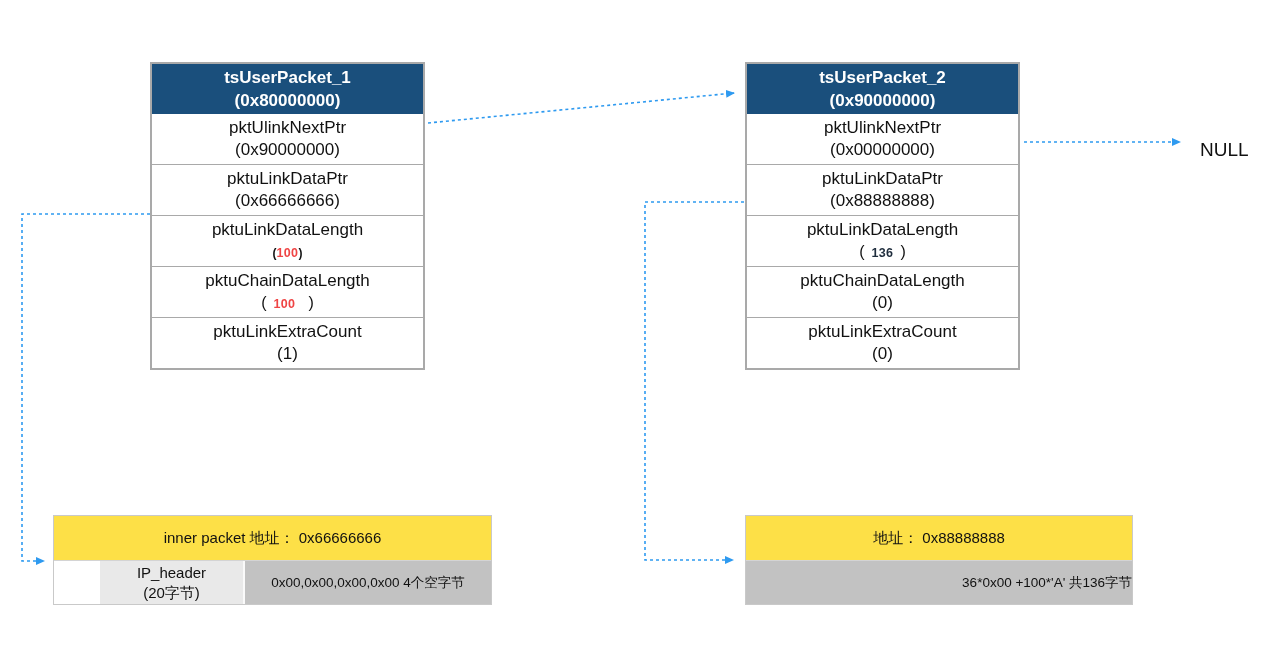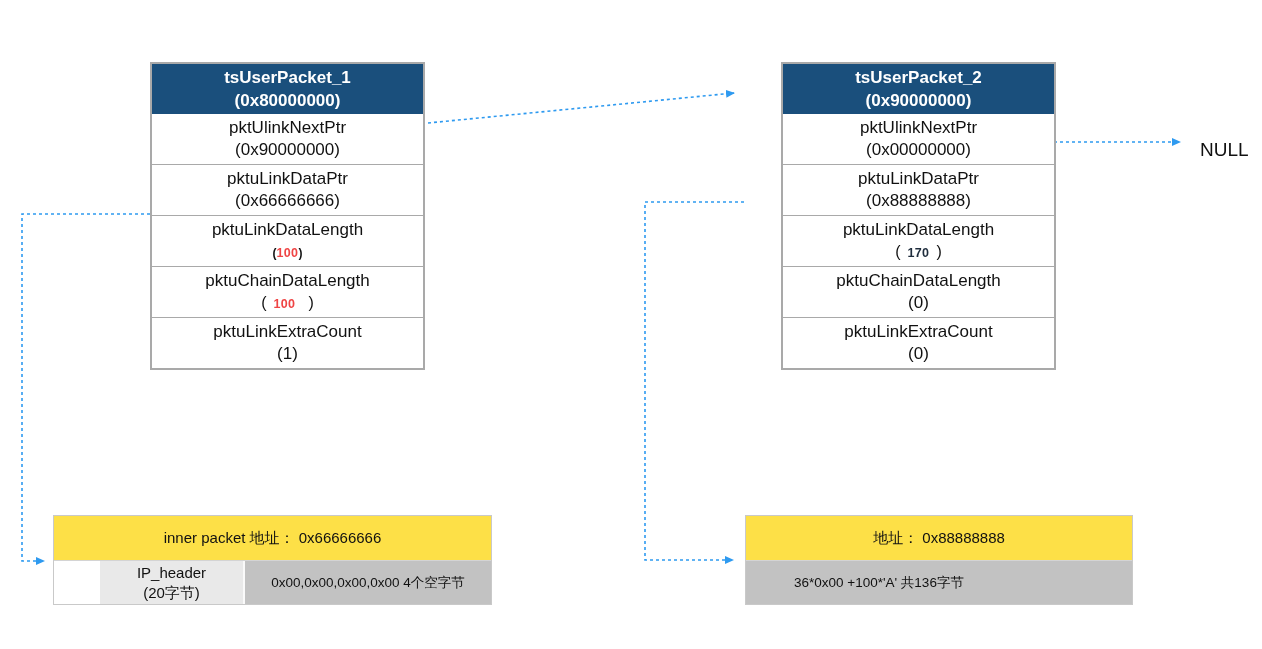--- a/index.html
+++ b/index.html
@@ -49,21 +49,21 @@
   .buf-bottom{height:43px;display:flex;}
   .cell-light{
     width:145px;background:#e9e9e9;border-right:2px solid #fafafa;
     display:flex;flex-direction:column;justify-content:center;align-items:center;
     font-size:15px;line-height:1.3;box-sizing:border-box;margin-left:46px;
   }
   .cell-dark{
     flex:1;background:#c2c2c2;display:flex;align-items:center;
     justify-content:center;font-size:13.5px;
   }
-  .cell-dark.left{justify-content:flex-start;padding-left:48px;}
+  .cell-dark.left{justify-content:flex-end;padding-left:48px;}
 
   .null-label{
     position:absolute;font-size:19px;color:#111;white-space:nowrap;
   }
 </style>
 </head>
 <body>
 
 <div class="canvas">
 
@@ -103,37 +103,37 @@
       <div class="fv">
         <span class="paren-lg sp-r">(</span><span class="num red">100</span><span class="paren-lg sp-l">)</span>
       </div>
     </div>
     <div class="pkt-row">
       <div class="fl">pktuLinkExtraCount</div>
       <div class="fv">(1)</div>
     </div>
   </div>
 
-  <div class="packet" style="left:745px;top:62px;margin-left:36px;">
+  <div class="packet" style="left:745px;top:62px;">
     <div class="pkt-header">
       <div>tsUserPacket_2</div>
       <div>(0x90000000)</div>
     </div>
     <div class="pkt-row" style="border-top:none;">
       <div class="fl">pktUlinkNextPtr</div>
       <div class="fv">(0x00000000)</div>
     </div>
     <div class="pkt-row">
       <div class="fl">pktuLinkDataPtr</div>
       <div class="fv">(0x88888888)</div>
     </div>
     <div class="pkt-row">
       <div class="fl">pktuLinkDataLength</div>
       <div class="fv">
-        <span class="paren-lg sp-r">(</span><span class="num dark">170</span><span class="paren-lg sp-l2">)</span>
+        <span class="paren-lg sp-r">(</span><span class="num dark">136</span><span class="paren-lg sp-l2">)</span>
       </div>
     </div>
     <div class="pkt-row">
       <div class="fl">pktuChainDataLength</div>
       <div class="fv">(0)</div>
     </div>
     <div class="pkt-row">
       <div class="fl">pktuLinkExtraCount</div>
       <div class="fv">(0)</div>
     </div>

